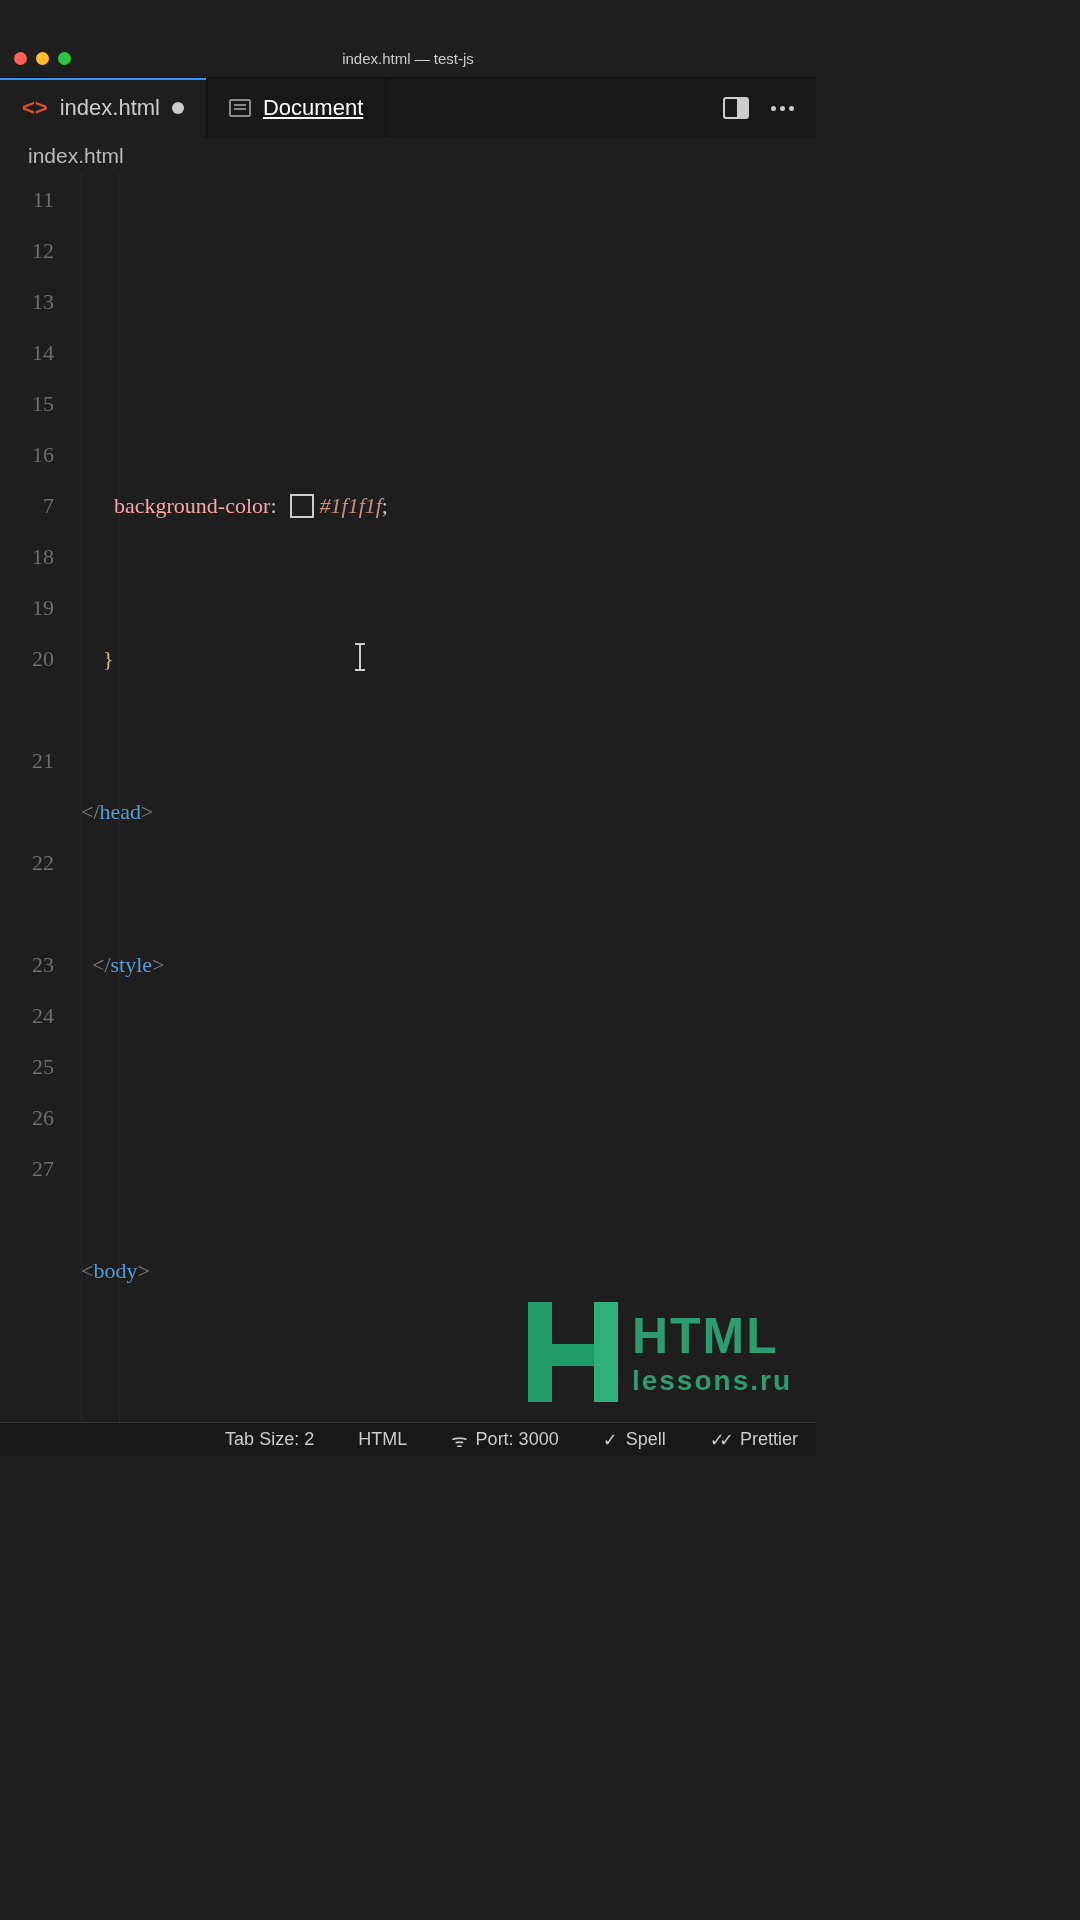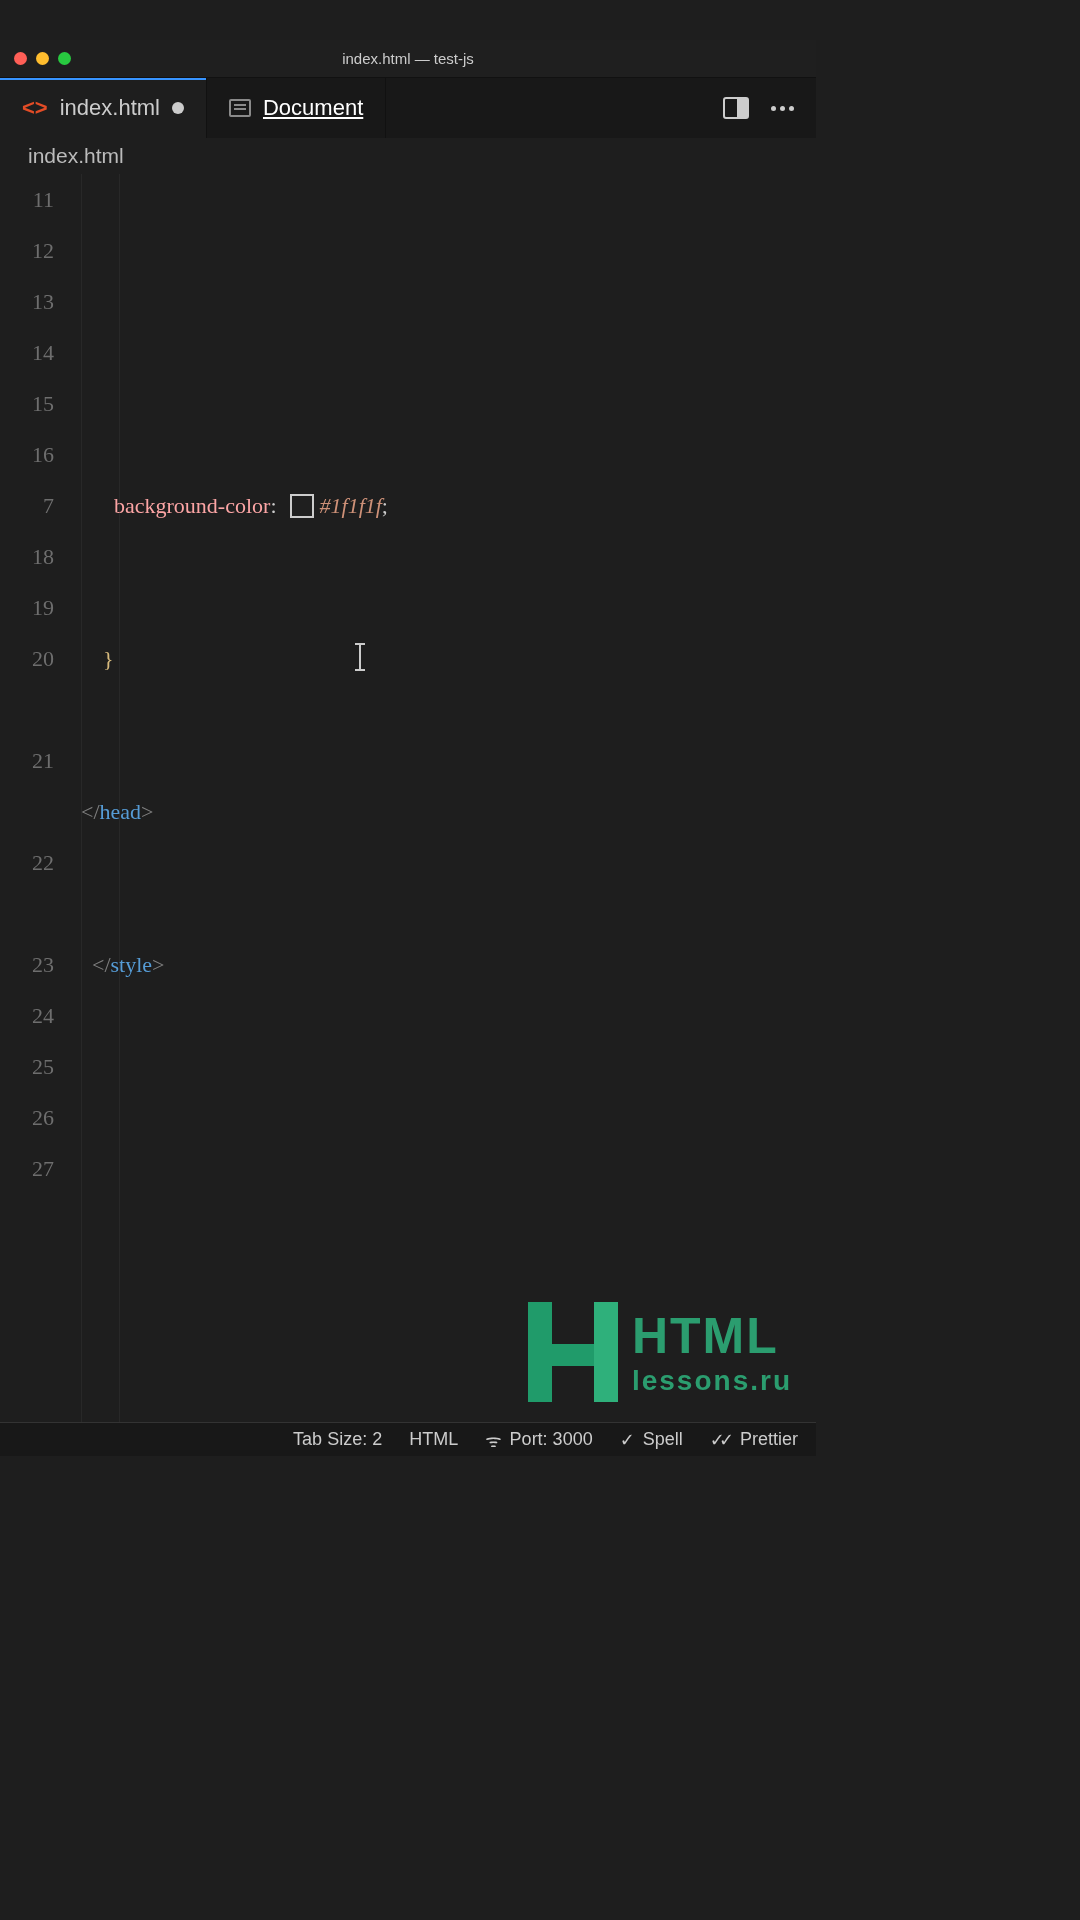--- a/index.html
+++ b/index.html
@@ -136,21 +136,21 @@
 
   .swatch {
     display:inline-block; width:24px; height:24px;
     border:2px solid #ccc; vertical-align:middle; margin: 0 6px 4px 2px;
   }
 
   
   .statusbar {
     height:34px; background:#181818; border-top:1px solid #333;
     display:flex; align-items:center; justify-content:flex-end;
-    gap:27px; padding:0 18px;
+    gap:44px; padding:0 18px;
     font-size:18px; color:#cccccc;
     position:absolute; bottom:0; left:0; right:0;
   }
   .statusbar .item { display:flex; align-items:center; gap:8px; }
   .check::before { content:"✓"; }
   .dcheck::before { content:"✓✓"; letter-spacing:-6px; margin-right:4px; }
   .antenna::before { content:"ᯤ"; font-size:18px; }
 
   
   .watermark {
@@ -232,20 +232,21 @@
   <div class="code">
     
     <div class="guide" style="left:0px"></div>
     <div class="guide" style="left:38px"></div>
 
     <div class="row">      <span class="tok-prop">background-color</span><span class="tok-punc">:</span>  <span class="swatch" style="background:#1f1f1f"></span><span class="tok-hex">#1f1f1f</span><span class="tok-punc">;</span></div>
     <div class="row">    <span class="tok-sel">}</span></div>
     <div class="row"><span class="tok-tagb">&lt;/</span><span class="tok-tag">head</span><span class="tok-tagb">&gt;</span></div>
     <div class="row">  <span class="tok-tagb">&lt;/</span><span class="tok-tag">style</span><span class="tok-tagb">&gt;</span></div>
     <div class="row"></div>
+    <div class="row"><span class="tok-tagb">&lt;</span><span class="tok-tag">body</span><span class="tok-tagb">&gt;</span></div>
     
     
     
     
     
     
     
     
     
     

